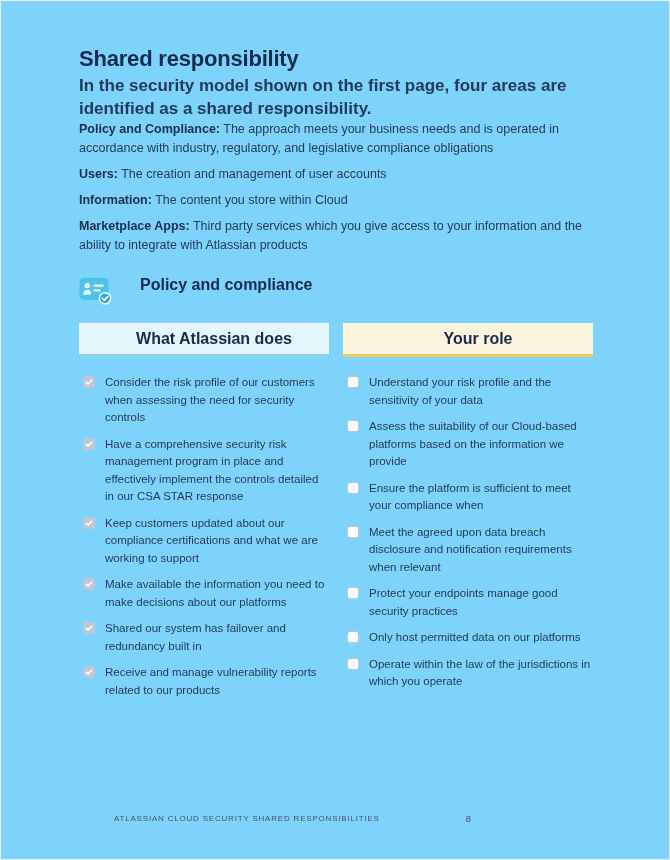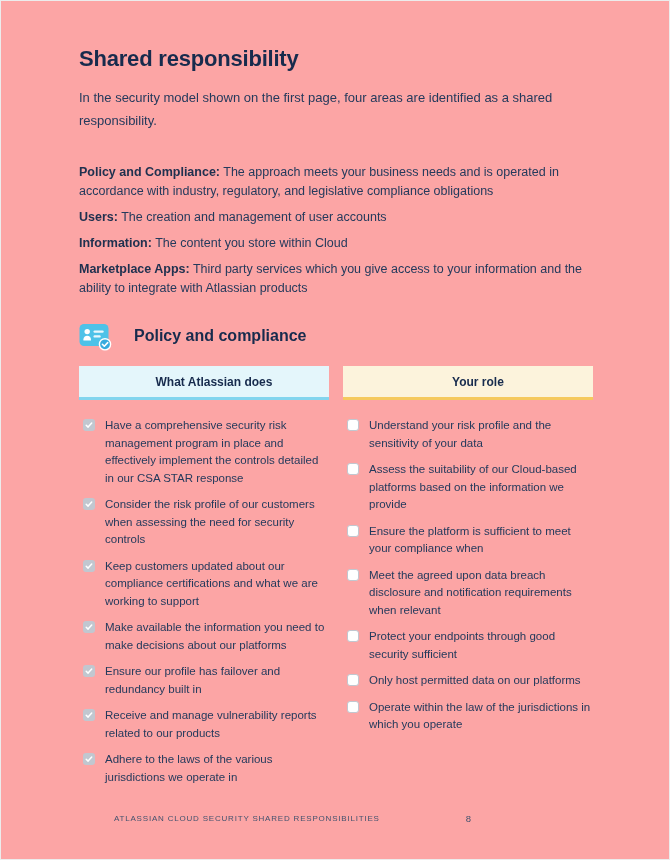--- a/index.html
+++ b/index.html
@@ -1,56 +1,57 @@
 <!DOCTYPE html>
 <html><head>
 <meta charset="utf-8">
 <style>
   html,body{margin:0;padding:0;background:#fff;}
   .page{
     position:relative;
     width:668px;height:858px;
     border:1px solid #ececec;
-    background:#fca5a5;
+    background:#7dd3fc;
     font-family:"Liberation Sans", sans-serif;
     color:#253858;
     overflow:hidden;
     box-sizing:content-box;
   }
   .content{position:absolute;left:78px;top:0;width:514px;}
   h1.title{
     margin:44px 0 0 0;
     font-size:22px;line-height:28px;font-weight:700;
     color:#172B4D;letter-spacing:-0.2px;
   }
   p.intro{
-    margin:13px 0 0 0;
-    font-size:13px;line-height:23px;color:#243a5c;
+    margin:1px 0 0 0;
+    font-size:17px;line-height:23px;color:#243a5c;
     width:505px;
-  }
-  .definitions{margin-top:31px;width:510px;}
+    font-weight:bold;
+  }
+  .definitions{width:510px;}
   .definitions p{
     margin:0 0 7px 0;
     font-size:12.5px;line-height:19px;color:#243a5c;
   }
   .definitions b{color:#20314f;font-weight:700;}
   .section-heading{
     margin-top:21px;
-    display:flex;align-items:center;gap:22px;
+    display:flex;gap:28px;
     height:34px;
   }
   .section-heading .icon{flex:none;display:inline-flex;}
   .section-heading h2{
     margin:0;font-size:16px;font-weight:700;color:#172B4D;
   }
   .columns{display:flex;gap:14px;margin-top:13px;}
   .col{width:250px;}
   .col-header{
     height:31px;display:flex;align-items:center;justify-content:center;
-    font-size:12px;font-weight:700;color:#172B4D;
+    font-size:16px;font-weight:700;color:#172B4D;
     border-bottom:3px solid;
     padding-left:20px;
   }
   .col-header.blue{background:#E4F6FB;border-bottom-color:#82D5EE;}
   .col-header.yellow{background:#FCF3DC;border-bottom-color:#F5C95E;}
   ul.items{list-style:none;margin:17px 0 0 0;padding:0 0 0 4px;}
   ul.items li{
     display:flex;gap:10px;margin:0 0 9px 0;
     font-size:11.5px;line-height:17.5px;color:#243a5c;
   }
@@ -111,69 +112,61 @@
 
       <div class="col">
         <div class="col-header blue">What Atlassian does</div>
         <ul class="items">
           <li>
               <span class="cb checked">
                 <svg width="8" height="8" viewBox="0 0 8 8">
                   <path d="M1.2 4.2 l1.9 1.9 3.6-4" fill="none" stroke="#FFFFFF" stroke-width="1.5" stroke-linecap="round" stroke-linejoin="round"></path>
                 </svg>
               </span>
+              <span class="li-text">Consider the risk profile of our customers when assessing the need for security controls</span>
+            </li>
+            <li>
+              <span class="cb checked">
+                <svg width="8" height="8" viewBox="0 0 8 8">
+                  <path d="M1.2 4.2 l1.9 1.9 3.6-4" fill="none" stroke="#FFFFFF" stroke-width="1.5" stroke-linecap="round" stroke-linejoin="round"></path>
+                </svg>
+              </span>
               <span class="li-text">Have a comprehensive security risk management program in place and effectively implement the controls detailed in our CSA STAR response</span>
             </li>
             <li>
               <span class="cb checked">
                 <svg width="8" height="8" viewBox="0 0 8 8">
                   <path d="M1.2 4.2 l1.9 1.9 3.6-4" fill="none" stroke="#FFFFFF" stroke-width="1.5" stroke-linecap="round" stroke-linejoin="round"></path>
                 </svg>
               </span>
-              <span class="li-text">Consider the risk profile of our customers when assessing the need for security controls</span>
-            </li>
-            <li>
-              <span class="cb checked">
-                <svg width="8" height="8" viewBox="0 0 8 8">
-                  <path d="M1.2 4.2 l1.9 1.9 3.6-4" fill="none" stroke="#FFFFFF" stroke-width="1.5" stroke-linecap="round" stroke-linejoin="round"></path>
-                </svg>
-              </span>
               <span class="li-text">Keep customers updated about our compliance certifications and what we are working to support</span>
             </li>
             <li>
               <span class="cb checked">
                 <svg width="8" height="8" viewBox="0 0 8 8">
                   <path d="M1.2 4.2 l1.9 1.9 3.6-4" fill="none" stroke="#FFFFFF" stroke-width="1.5" stroke-linecap="round" stroke-linejoin="round"></path>
                 </svg>
               </span>
               <span class="li-text">Make available the information you need to make decisions about our platforms</span>
             </li>
             <li>
               <span class="cb checked">
                 <svg width="8" height="8" viewBox="0 0 8 8">
                   <path d="M1.2 4.2 l1.9 1.9 3.6-4" fill="none" stroke="#FFFFFF" stroke-width="1.5" stroke-linecap="round" stroke-linejoin="round"></path>
                 </svg>
               </span>
-              <span class="li-text">Ensure our profile has failover and redundancy built in</span>
+              <span class="li-text">Shared our system has failover and redundancy built in</span>
             </li>
             <li>
               <span class="cb checked">
                 <svg width="8" height="8" viewBox="0 0 8 8">
                   <path d="M1.2 4.2 l1.9 1.9 3.6-4" fill="none" stroke="#FFFFFF" stroke-width="1.5" stroke-linecap="round" stroke-linejoin="round"></path>
                 </svg>
               </span>
               <span class="li-text">Receive and manage vulnerability reports related to our products</span>
-            </li>
-            <li>
-              <span class="cb checked">
-                <svg width="8" height="8" viewBox="0 0 8 8">
-                  <path d="M1.2 4.2 l1.9 1.9 3.6-4" fill="none" stroke="#FFFFFF" stroke-width="1.5" stroke-linecap="round" stroke-linejoin="round"></path>
-                </svg>
-              </span>
-              <span class="li-text">Adhere to the laws of the various jurisdictions we operate in</span>
             </li>
         </ul>
       </div>
 
       <div class="col">
         <div class="col-header yellow">Your role</div>
         <ul class="items">
           <li>
               <span class="cb empty"></span>
               <span class="li-text">Understand your risk profile and the sensitivity of your data</span>
@@ -185,21 +178,21 @@
             <li>
               <span class="cb empty"></span>
               <span class="li-text">Ensure the platform is sufficient to meet your compliance when</span>
             </li>
             <li>
               <span class="cb empty"></span>
               <span class="li-text">Meet the agreed upon data breach disclosure and notification requirements when relevant</span>
             </li>
             <li>
               <span class="cb empty"></span>
-              <span class="li-text">Protect your endpoints through good security sufficient</span>
+              <span class="li-text">Protect your endpoints manage good security practices</span>
             </li>
             <li>
               <span class="cb empty"></span>
               <span class="li-text">Only host permitted data on our platforms</span>
             </li>
             <li>
               <span class="cb empty"></span>
               <span class="li-text">Operate within the law of the jurisdictions in which you operate</span>
             </li>
         </ul>

